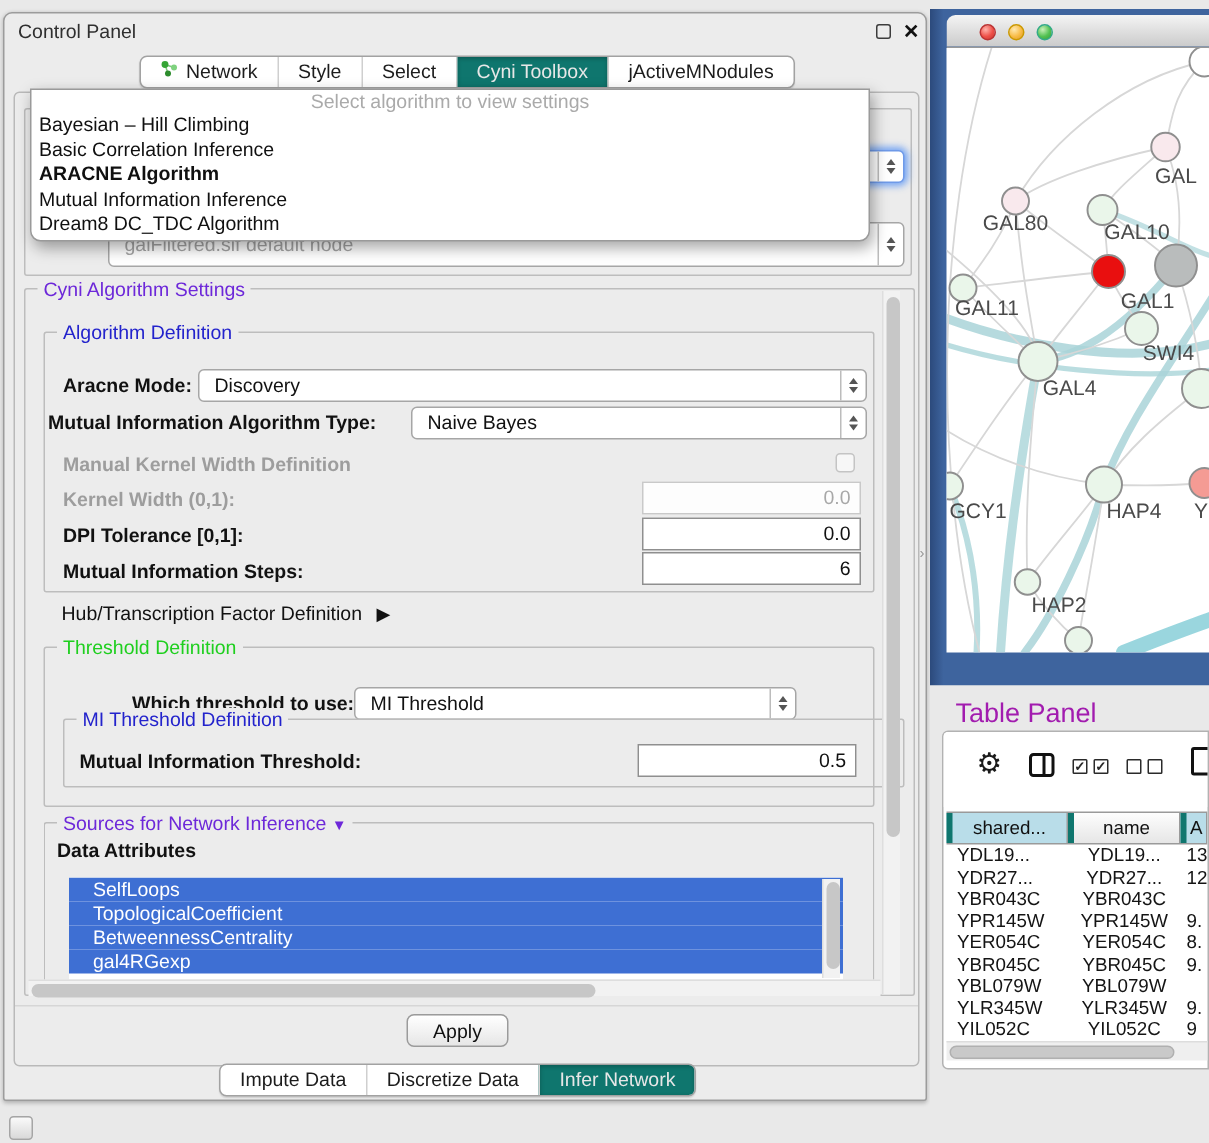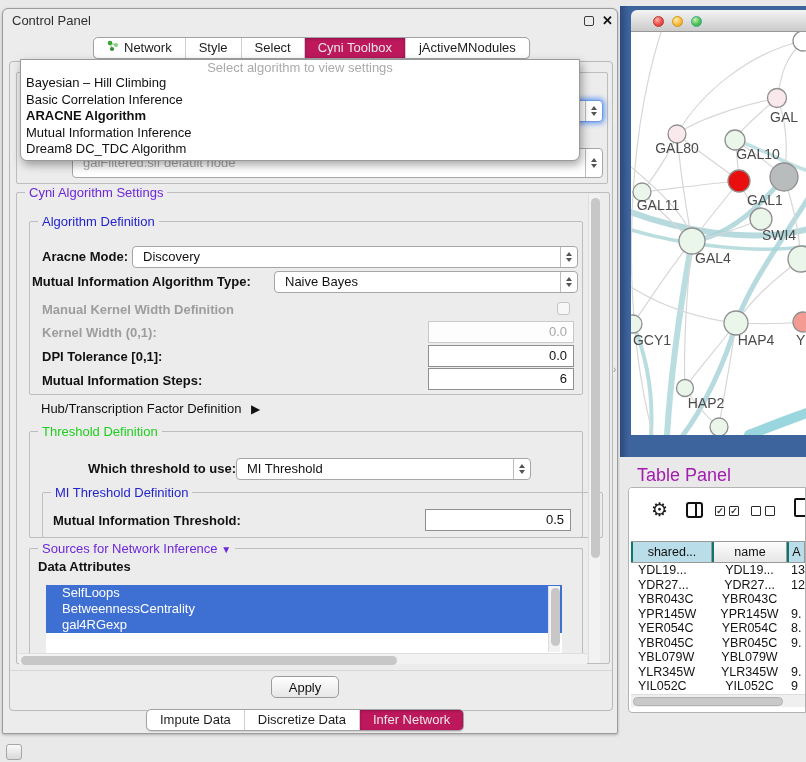--- a/index.html
+++ b/index.html
@@ -12,21 +12,21 @@
       border:1px solid #9c9c9c;border-radius:6px 6px 2px 2px;box-shadow:0 1px 3px rgba(0,0,0,.25);}
   .cp-title{position:absolute;left:0;top:0;width:100%;height:24px;font-size:13px;color:#2f2f2f;
       line-height:24px;padding-left:9px;}
   .float-icon{position:absolute;left:581px;top:7px;width:10px;height:10px;border:1.5px solid #3c3c3c;border-radius:2px;}
   .close-icon{position:absolute;left:599px;top:4px;font-size:13px;font-weight:bold;color:#111;}
 
   .tabbar{position:absolute;display:flex;border:1px solid #a2a2a2;border-radius:5px;background:#fff;
       overflow:hidden;height:22px;box-shadow:0 1px 1px rgba(0,0,0,.12);}
   .tab{display:flex;align-items:center;gap:5px;padding:0 13px;font-size:13px;color:#1c1c1c;line-height:20px;border-left:1px solid #cfcfcf;white-space:nowrap;}
   .tab:first-child{border-left:none;}
-  .tab.sel{background:#be185d;color:#e7e7e7;box-shadow:inset 0 1px 3px rgba(0,0,0,.25);}
+  .tab.sel{background:#0f766e;color:#e7e7e7;box-shadow:inset 0 1px 3px rgba(0,0,0,.25);}
 
   .cp-inner{position:absolute;left:6px;top:52px;width:604px;height:650px;border:1px solid #b9b9b9;
       border-radius:4px;background:#ececec;}
 
   
   .group{position:absolute;border:1px solid #bdbdbd;border-radius:2px;}
   .group>.gtitle{position:absolute;top:-8px;left:8px;background:#ececec;padding:0 4px;font-size:13px;color:#6d28d9;white-space:nowrap;}
   .gtitle.blue{color:var(--title-blue);}
   .gtitle.green{color:var(--title-green);}
 
@@ -86,21 +86,21 @@
   .table-panel{position:absolute;left:620px;top:457px;width:186px;height:305px;background:#e9e9e9;}
   .tp-title{position:absolute;left:17px;top:8px;font-size:18px;color:#a21caf;}
   .tp-window{position:absolute;left:8px;top:30px;width:178px;height:226px;background:#fff;border:1px solid #b2b2b2;border-radius:4px 0 0 4px;overflow:hidden;}
   .tp-toolbar{position:absolute;left:0;top:0;width:100%;height:50px;background:#fff;}
   .gear-icon{position:absolute;left:22px;top:12px;font-size:19px;color:#1b1b1b;line-height:19px;}
   .cols-icon{position:absolute;left:57px;top:14px;width:17px;height:16px;border:2px solid #111;border-radius:3px;}
   .cols-icon i{position:absolute;left:50%;top:0;width:2px;height:100%;background:#111;}
   .cb{position:absolute;top:18px;width:10px;height:10px;border:1.5px solid #2a2a2a;border-radius:1px;font-size:9px;line-height:9px;text-align:center;color:#2a2a2a;font-weight:bold;}
   .doc-icon{position:absolute;left:165px;top:10px;width:16px;height:19px;border:2px solid #111;border-radius:2px;}
   .thead{position:absolute;left:2px;top:53px;display:flex;height:22px;border-top:1px solid #9a9a9a;border-bottom:1px solid #9a9a9a;}
-  .th{border-right:1px solid #9a9a9a;border-left:2px solid #0f766e;font-size:12.5px;color:#111;text-align:center;line-height:20px;background:linear-gradient(#fdfdfd,#e6e6e6);overflow:hidden;white-space:nowrap;}
+  .th{border-right:1px solid #9a9a9a;border-left:4px solid #0f766e;font-size:12.5px;color:#111;text-align:center;line-height:20px;background:linear-gradient(#fdfdfd,#e6e6e6);overflow:hidden;white-space:nowrap;}
   .th.hl{background:var(--hdr-blue);}
   .tbody{position:absolute;left:2px;top:75px;width:174px;height:131px;overflow:hidden;}
   .tr{display:flex;height:14.5px;}
   .td{font-size:12.5px;color:#141414;line-height:14.5px;white-space:nowrap;overflow:hidden;}
   .td.c0{width:81px;padding-left:7px;}
   .td.c1{width:75px;text-align:center;}
   .td.c2{width:18px;padding-left:4px;}
   .tp-hscroll{position:absolute;left:2px;top:206px;width:174px;height:13px;background:#efefef;border-top:1px solid #ddd;}
   .tp-hscroll .thumb{position:absolute;left:2px;top:1.5px;width:150px;height:9px;background:#c9c9c9;border:1px solid #b0b0b0;border-radius:5px;}
 
@@ -205,35 +205,36 @@
 
           <span class="lbl" style="left:58px;top:29px;">Which threshold to use:</span>
           <div class="combo" style="left:206px;top:26px;width:295px;">
             <span>MI Threshold</span>
             <span class="stepper">
                 <i class="up"></i>
                 <i class="dn"></i>
               </span>
           </div>
 
-          <div class="group" style="left:12px;top:60px;width:561px;height:46px;">
+          <div class="group" style="left:12px;top:47px;width:561px;height:46px;">
             <span class="gtitle blue">MI Threshold Definition</span>
             <span class="lbl" style="left:10px;top:20px;">Mutual Information Threshold:</span>
             <div class="field" style="left:382px;top:16px;width:146px;">0.5</div>
           </div>
         </div>
 
         <div class="group" style="left:12px;top:355px;width:554px;height:116px;border-bottom:none;">
           <span class="gtitle">
             <span>Sources for Network Inference</span>
             <span style="font-size:10px;">▼</span>
           </span>
           <span class="lbl" style="left:8px;top:10px;">Data Attributes</span>
           <div class="abs" style="left:16px;top:36px;width:516px;height:68px;background:#fff;overflow:hidden;" id="attr-list">
               <div class="attr-item">SelfLoops</div>
+              <div class="attr-item">TopologicalCoefficient</div>
               <div class="attr-item">BetweennessCentrality</div>
               <div class="attr-item">gal4RGexp</div>
             </div>
           <div class="vscroll" style="left:518px;top:37px;width:12px;height:66px;">
             <div class="thumb" style="top:2px;height:58px;"></div>
           </div>
         </div>
 
         <div class="vscroll" style="left:571px;top:1px;width:12px;height:469px;">
           <div class="thumb" style="top:4px;height:360px;"></div>

